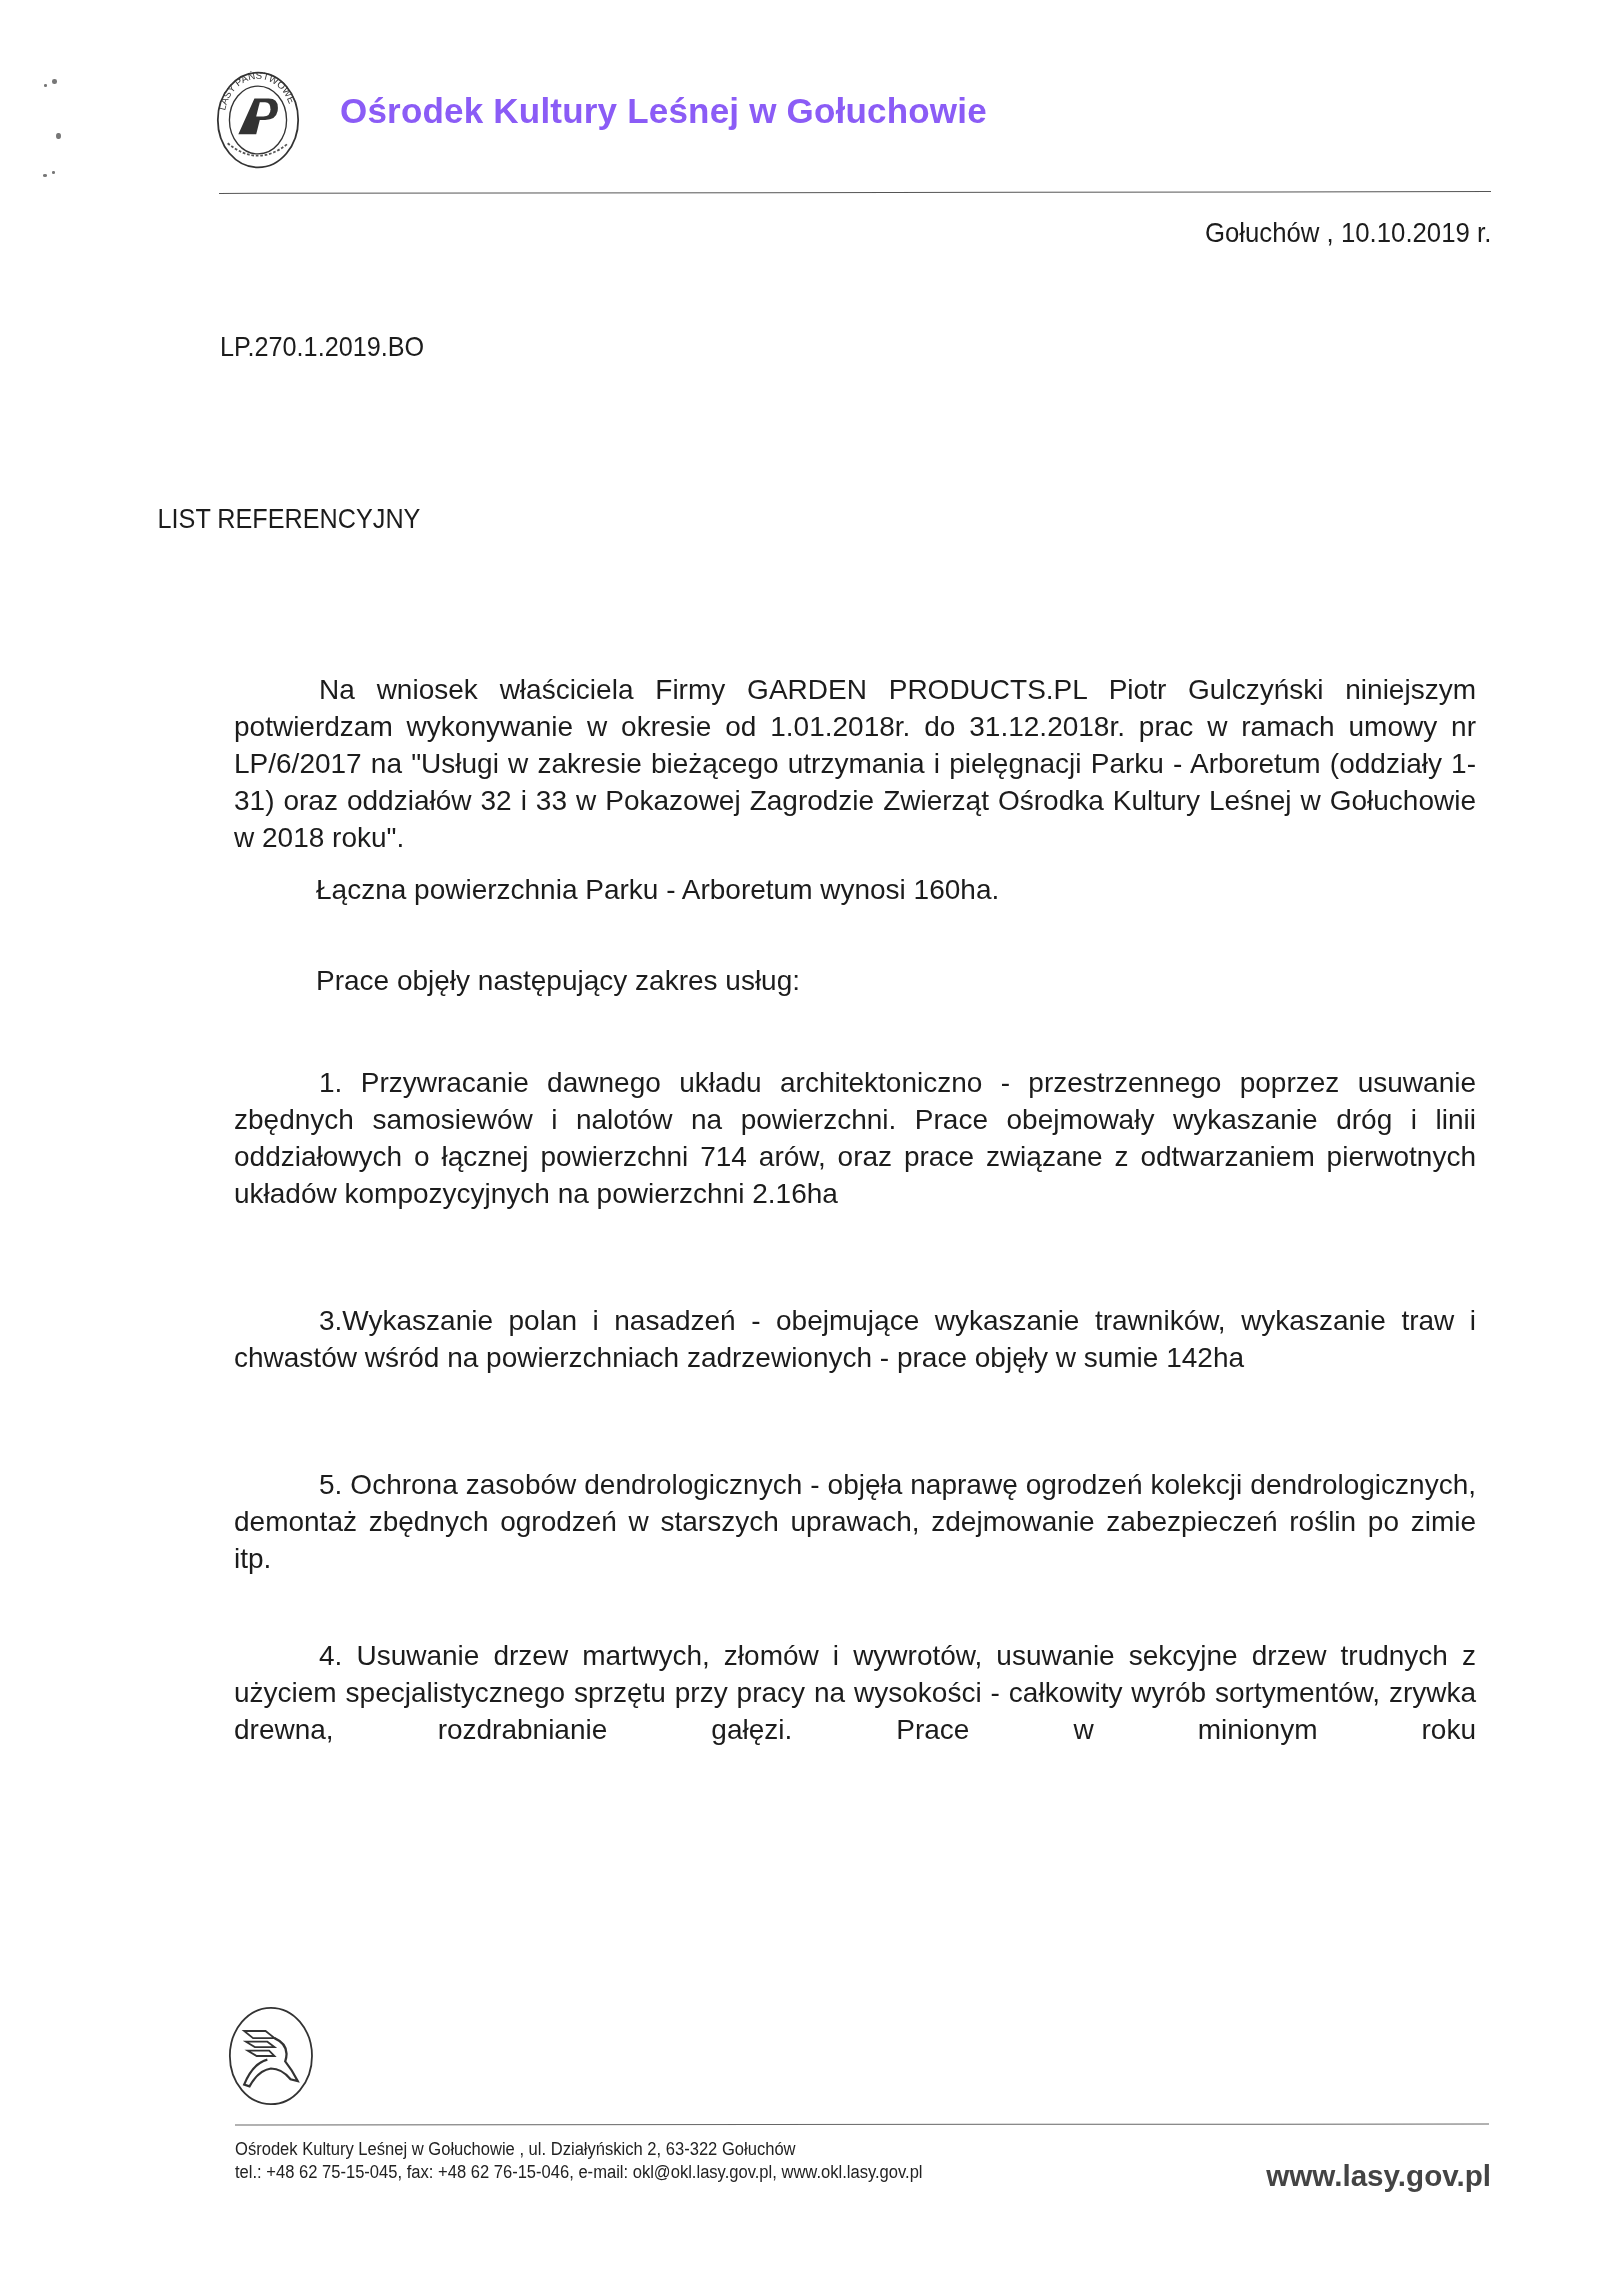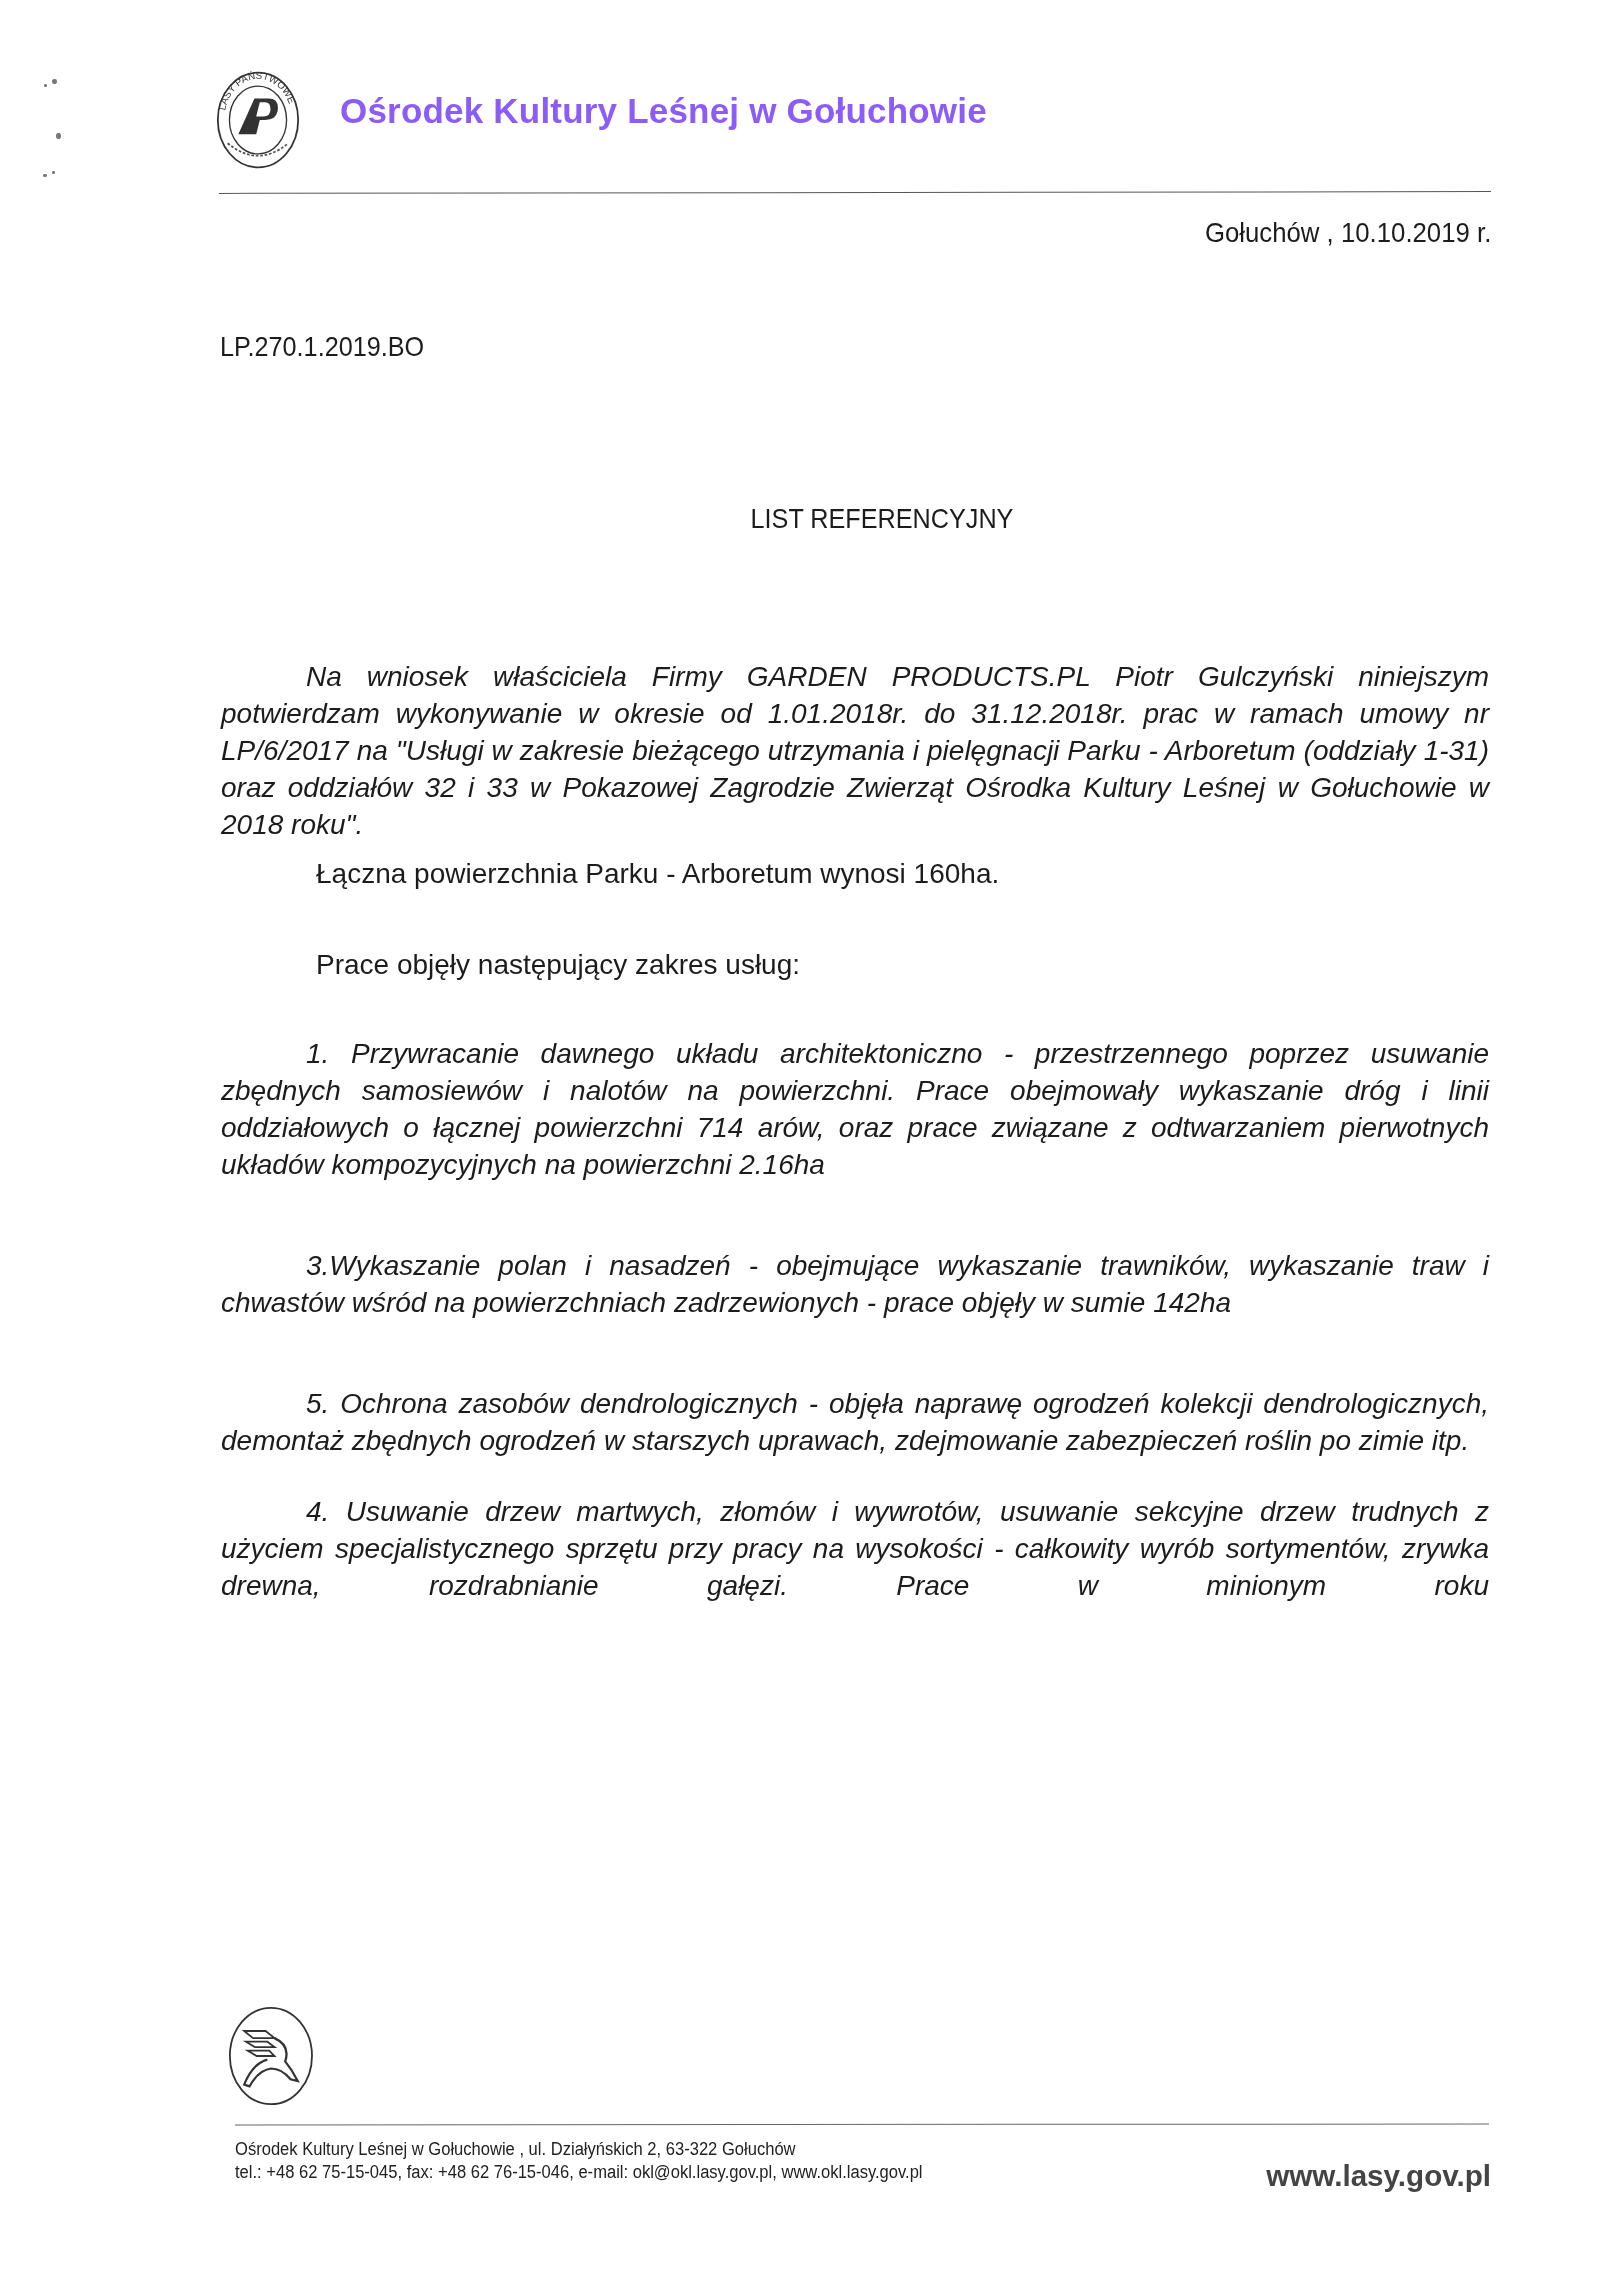--- a/index.html
+++ b/index.html
@@ -10,26 +10,26 @@
 
   
   .hdr-logo { left: 215px; top: 70px; width: 86px; height: 100px; }
   .hdr-title { left: 340px; top: 91px; font-size: 35px; font-weight: bold; color: #8b5cf6;
                letter-spacing: 0.2px; white-space: nowrap; }
   .rule { position: absolute; height: 0; border-top: 1.8px solid #555; }
   .rule-top { left: 219px; top: 192px; width: 1272px; transform: rotate(-0.08deg); }
 
   .date { right: 130px; top: 217px; font-size: 28px; white-space: nowrap; transform: scaleX(0.92); transform-origin: right; }
   .ref  { left: 220px; top: 331px; font-size: 28px; white-space: nowrap; transform: scaleX(0.9); transform-origin: left; }
-  .doc-title { left: 0; width: 1621px; top: 503px; text-align: center; font-size: 28px; }
+  .doc-title { left: 0; width: 1621px; top: 503px; text-align: left; font-size: 28px; }
   .doc-title span { display: inline-block; transform: scaleX(0.9); margin-left: 143px; }
 
   
   .body { left: 219px; top: 656px; width: 1272px; font-size: 28px; line-height: 37px; }
-  .para { text-align: justify; text-indent: 85px; margin: 2px; font-style: italic; }
+  .para { text-align: justify; text-indent: 85px; margin: 15px; }
   .para.last-left { text-align-last: left; }
   .gap-md { height: 30px; }
   .gap-lg { height: 38px; }
   .para-indent-only { margin: 12px; padding-left: 85px; }
 
   
   .ftr-logo { left: 226px; top: 2006px; width: 97px; height: 100px; }
   .rule-bottom { left: 235px; top: 2124px; width: 1254px; border-top: 1.8px solid #666; transform: rotate(-0.05deg); }
   .ftr-line1 { left: 235px; top: 2139px; font-size: 18px; white-space: nowrap; color: #222; transform: scaleX(0.92); transform-origin: left; }
   .ftr-line2 { left: 235px; top: 2162px; font-size: 18px; white-space: nowrap; color: #222; transform: scaleX(0.92); transform-origin: left; }

